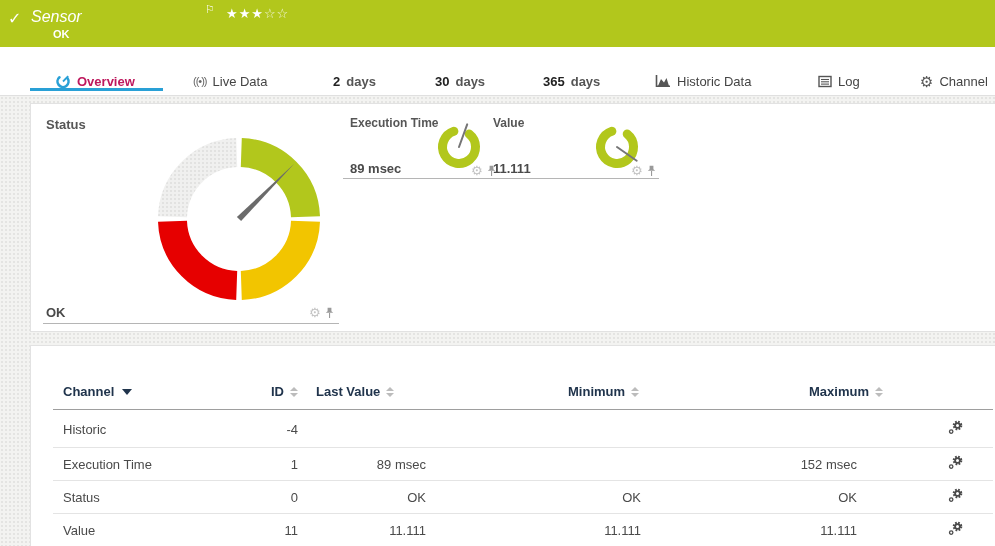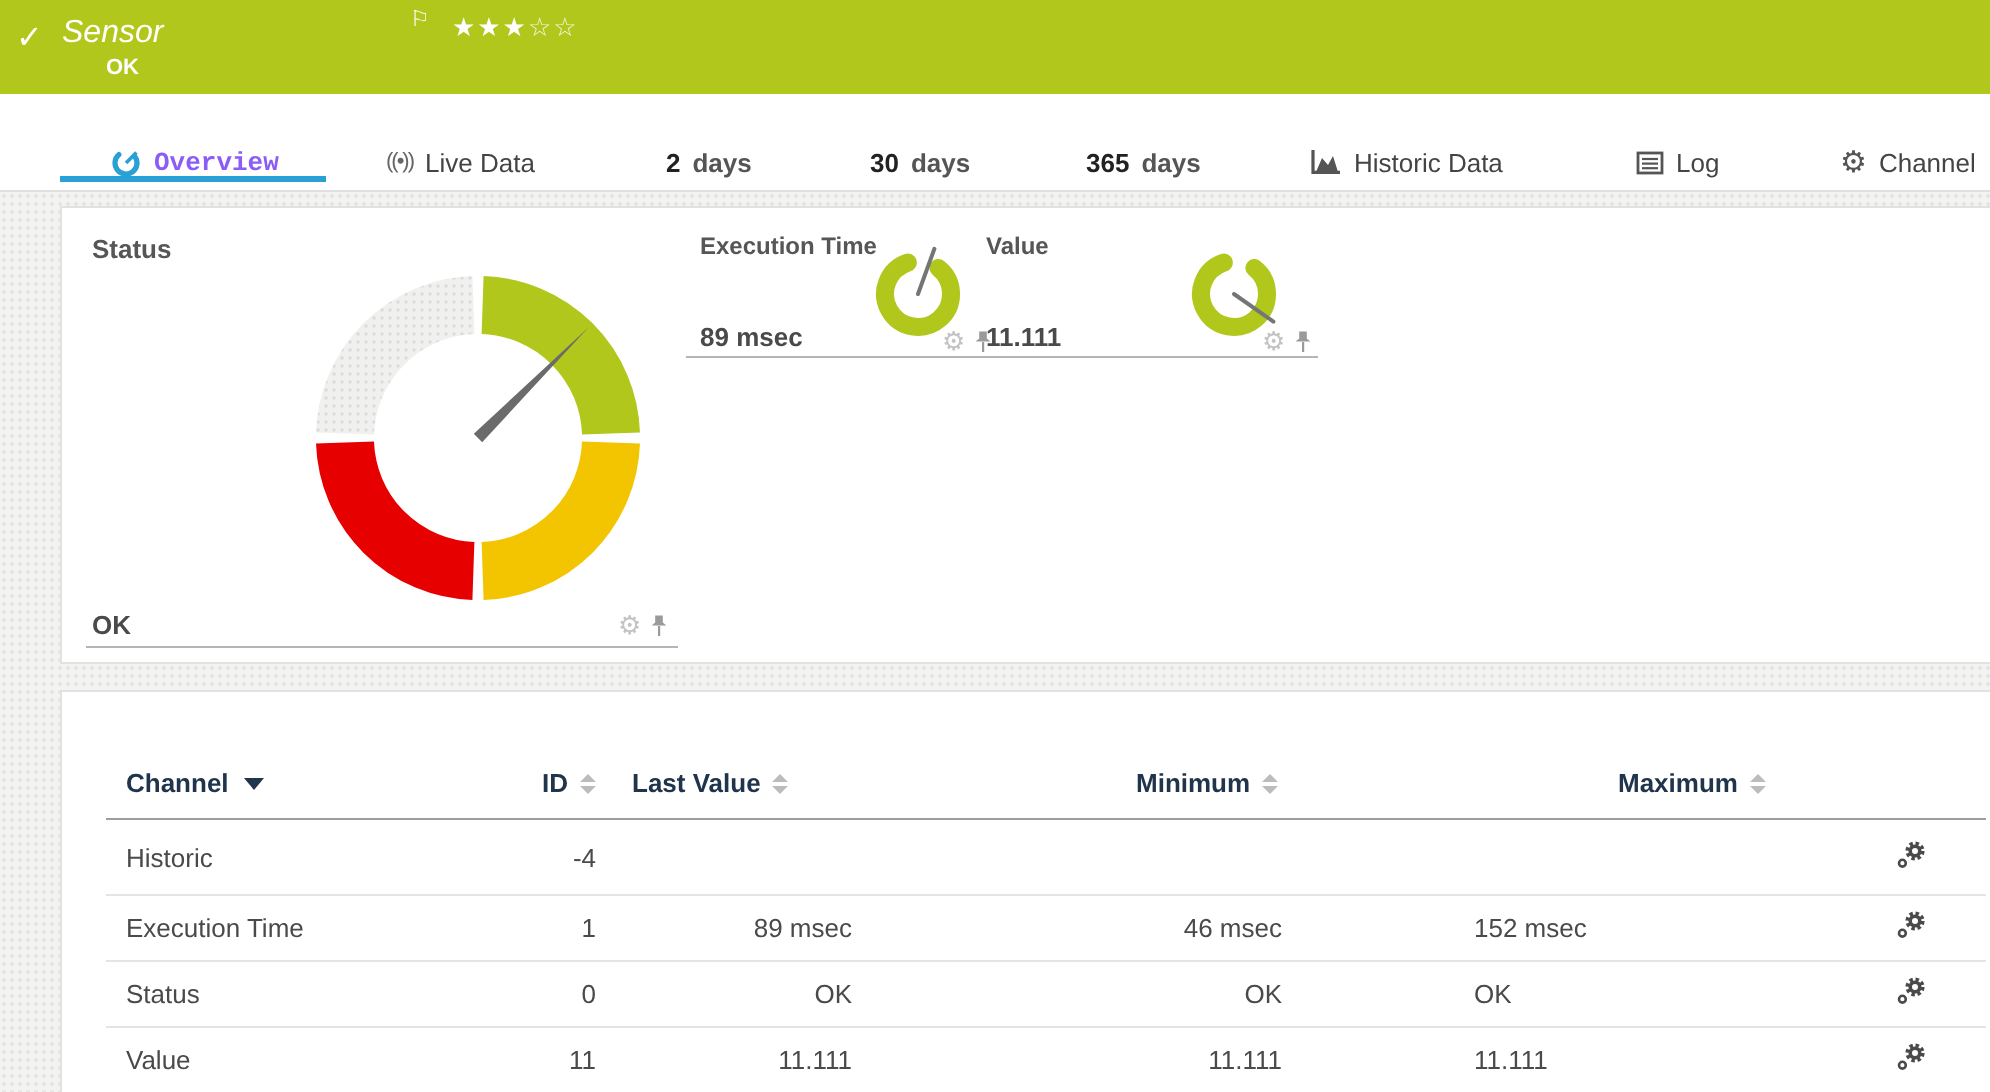--- a/index.html
+++ b/index.html
@@ -20,21 +20,21 @@
   .tb-name   { position:absolute; left:89px; top:6px;  font-size:17px; font-weight:bold; }
   .tb-flag   { position:absolute; left:205px; top:3px; font-size:11px; }
   .tb-stars  { position:absolute; left:226px; top:6px; font-size:13px; letter-spacing:1px; }
   .tb-stars .dim { opacity:.85; }
   .tb-status { position:absolute; left:53px; top:28px; font-size:11px; font-weight:bold; }
 
   
   .tabbar { position:absolute; left:0; top:47px; width:995px; height:49px; background:#fff; border-bottom:1px solid #e0e0e0; }
   .tab { position:absolute; top:25px; height:18px; display:flex; align-items:center; gap:6px;
          font-size:13px; color:#444; cursor:pointer; white-space:nowrap; }
-  .tab.active { color:#8b5cf6; font-weight:bold;font-family:Liberation Mono, monospace; }
+  .tab.active { color:#be185d; font-weight:bold; }
   .tab b { color:#222; font-weight:bold; }
   .tab .days { color:#555;font-weight:bold; }
   .tab-underline { position:absolute; left:30px; top:41px; width:133px; height:3px; background:#29a0d6; }
   .live-glyph { font-size:11px; color:#666; letter-spacing:-1px; }
   .gear-glyph { font-size:15px; color:#555; line-height:1; }
 
   
   .panel { position:absolute; left:30px; width:975px; background:#fff; border:1px solid #e2e2e2; }
   #panel-overview { top:103px; height:229px; }
   #panel-table    { top:345px; height:230px; }
@@ -56,21 +56,21 @@
   .arrows .dn { border-top:4px solid #bcbcbc; }
   .thead-line { position:absolute; left:22px; top:63px; width:940px; height:1px; background:#9e9e9e; }
   .tbody { position:absolute; left:22px; top:64px; width:940px; }
   .trow { position:relative; height:33px; border-bottom:1px solid #e4e4e4; }
   .trow.first { height:38px; }
   .cell { position:absolute; top:50%; transform:translateY(-50%); font-size:13px; color:#4a4a4a; white-space:nowrap; }
   .c-channel { left:10px; }
   .c-id   { left:150px; width:95px;  text-align:right; }
   .c-last { left:260px; width:113px; text-align:right; }
   .c-min  { left:440px; width:148px; text-align:right; }
-  .c-max  { left:684px; width:156px; text-align:left; }
+  .c-max  { left:648px; width:156px; text-align:right; }
   .c-edit { left:895px; cursor:pointer; }
 </style>
 </head>
 <body>
 
 <div class="app">
 
   <header class="titlebar">
     <span class="tb-check">✓</span>
     <span class="tb-type">Sensor</span>
@@ -242,21 +242,20 @@
             <circle cx="9.5" cy="5.5" r="2.4" fill="none" stroke="#4a4a4a" stroke-width="1.8"></circle>
             <circle cx="3.2" cy="11.6" r="1.7" fill="none" stroke="#4a4a4a" stroke-width="1.3"></circle>
           </svg>
         </span>
       </div>
 
       <div class="trow">
         <span class="cell c-channel">Execution Time</span>
         <span class="cell c-id">1</span>
         <span class="cell c-last">89 msec</span>
-        <span class="cell c-min">46 msec</span>
         <span class="cell c-max">152 msec</span>
         <span class="cell c-edit">
           <svg width="15" height="15" viewBox="0 0 15 15">
             <circle cx="9.5" cy="5.5" r="3.6" fill="none" stroke="#4a4a4a" stroke-width="2.4" stroke-dasharray="1.6 1.25"></circle>
             <circle cx="9.5" cy="5.5" r="2.4" fill="none" stroke="#4a4a4a" stroke-width="1.8"></circle>
             <circle cx="3.2" cy="11.6" r="1.7" fill="none" stroke="#4a4a4a" stroke-width="1.3"></circle>
           </svg>
         </span>
       </div>
 

